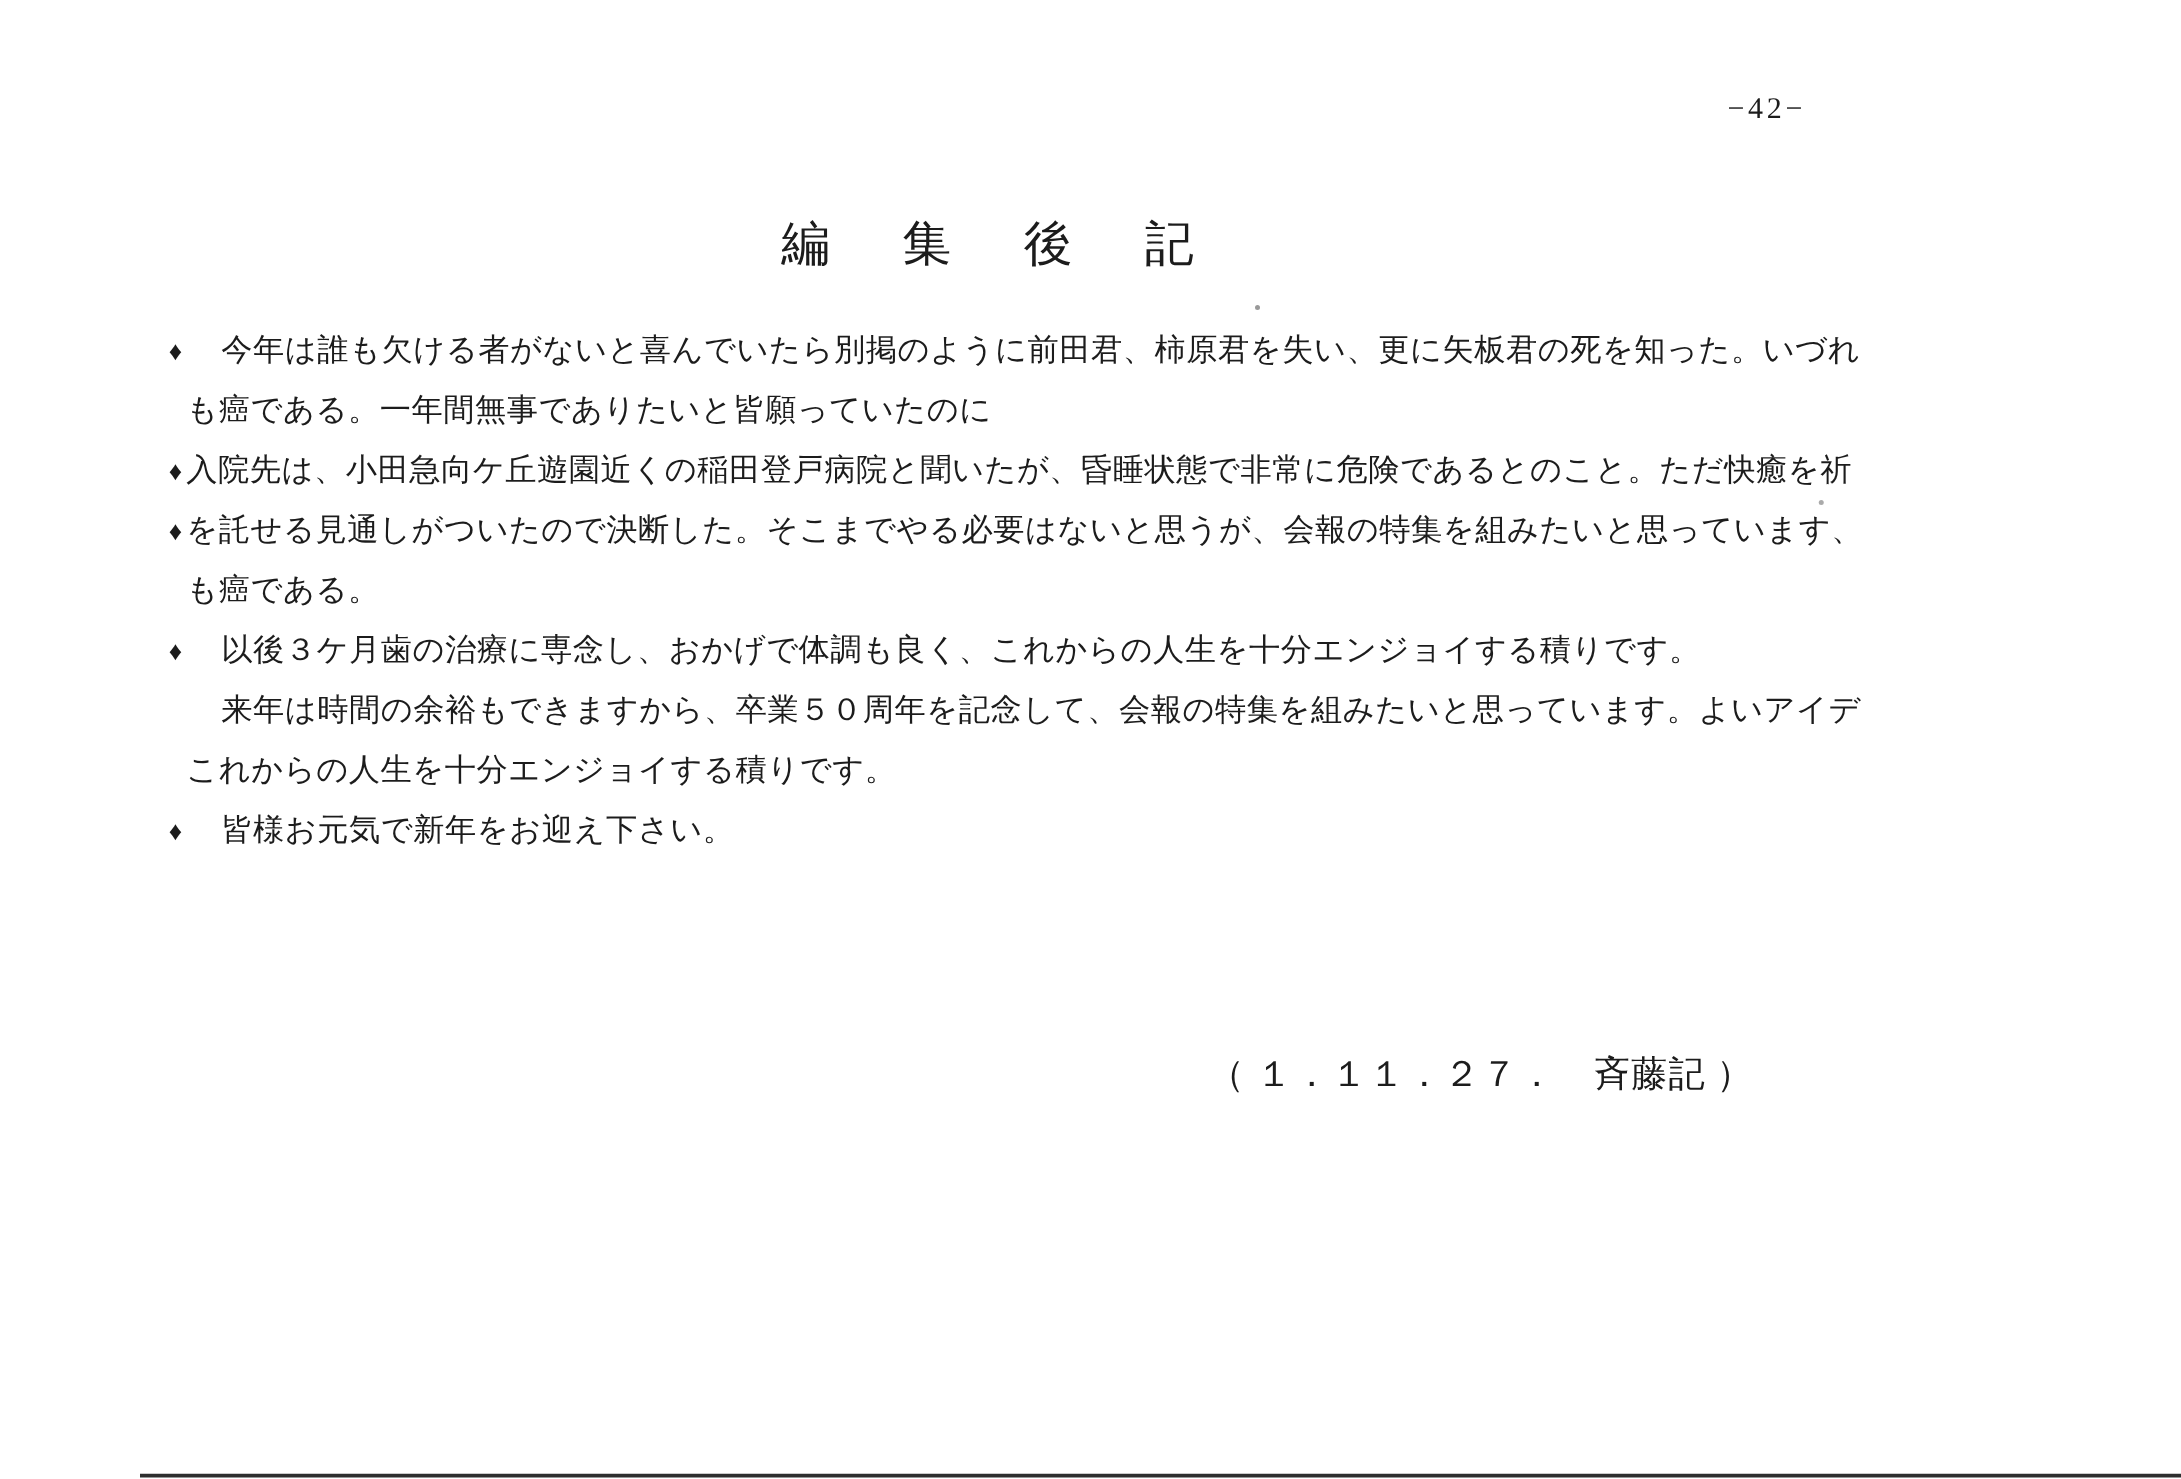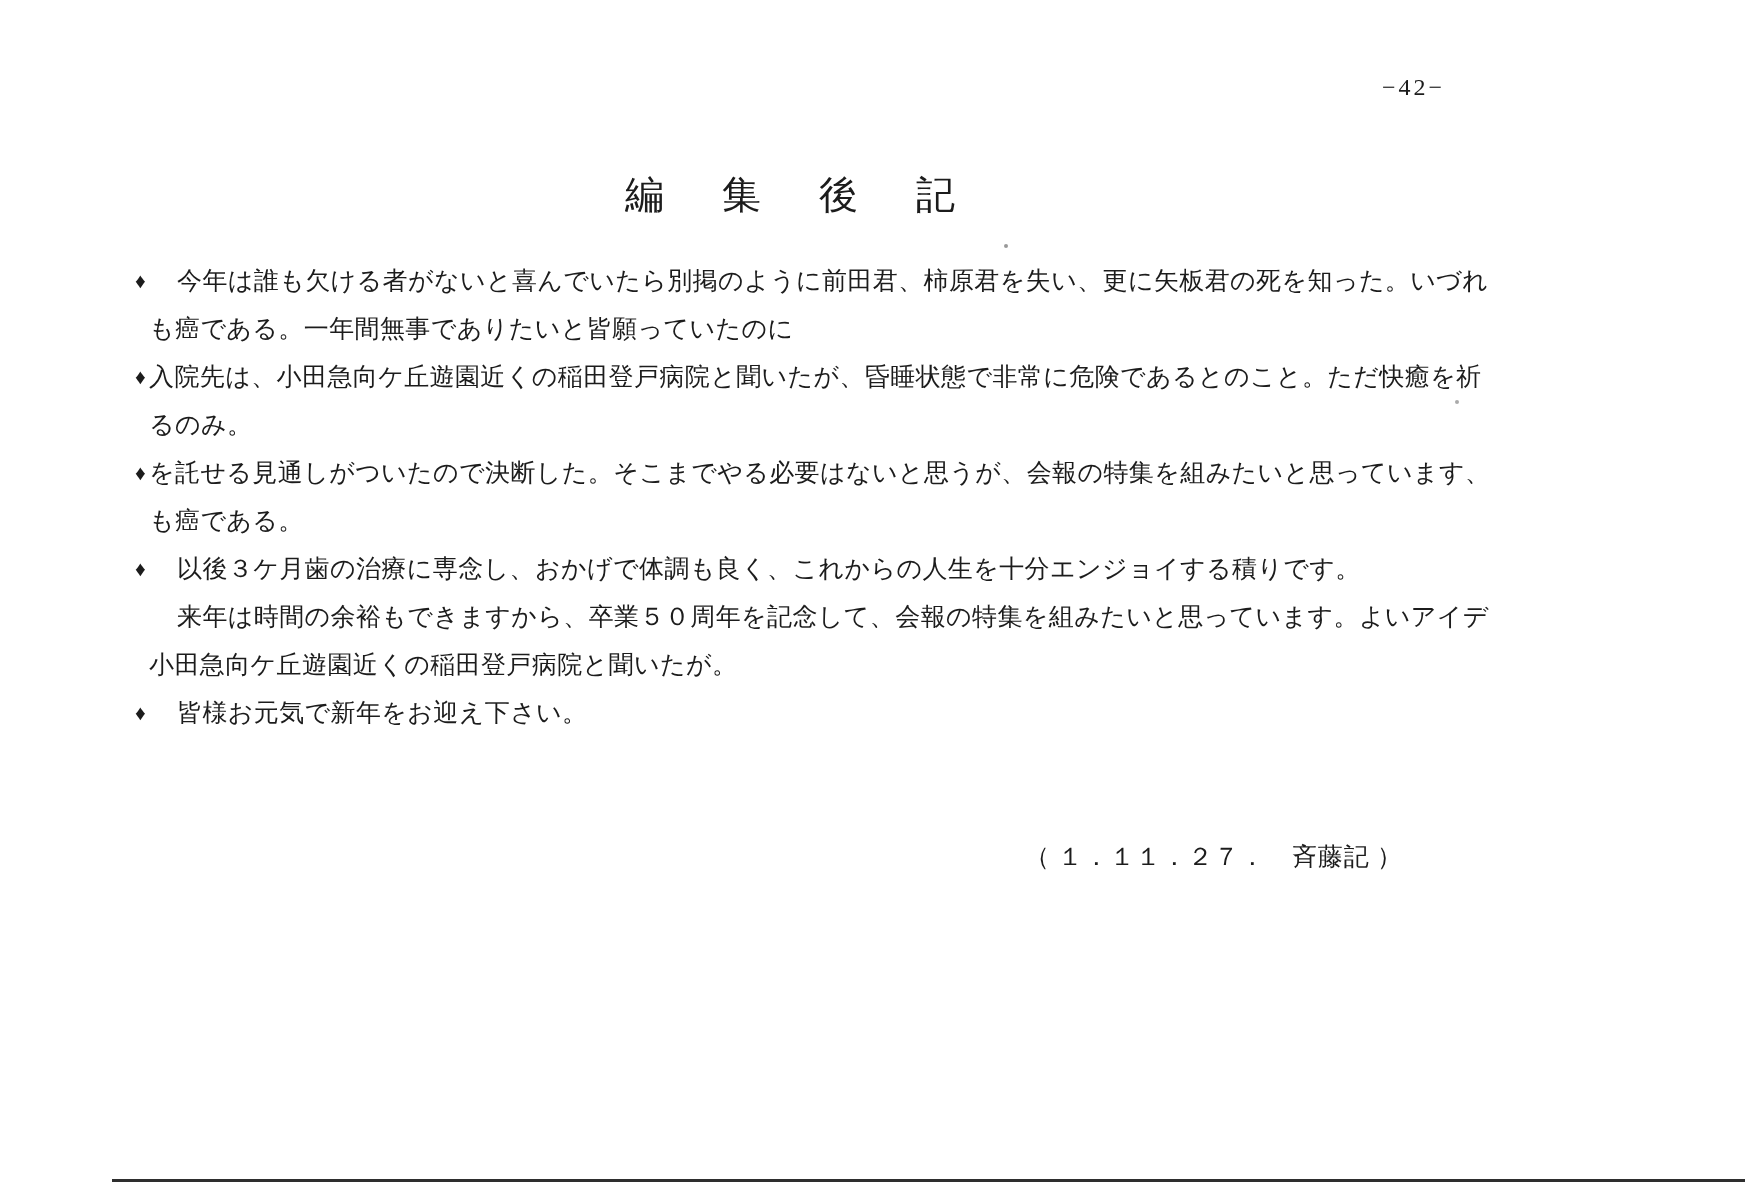--- a/index.html
+++ b/index.html
@@ -25,21 +25,21 @@
   .bullet-item { position: relative; }
   .marker {
     position: absolute; left: 0; top: 0;
     line-height: 48px; font-size: 21px;
   }
   .paras { margin-left: 14px; }
   .line { line-height: 48px; white-space: nowrap; letter-spacing: 0.4px; }
   .line.indent { padding-left: 28px; }
   .signature {
     position: absolute; top: 840px; right: 42px;
-    font-size: 25px; letter-spacing: 1px;
+    font-size: 29px; letter-spacing: 1px;
   }
   .scan-edge-line {
     position: absolute; left: 112px; right: 0; bottom: 1px;
     height: 3px; background: #2e2e2e;
   }
   .scan-speck { position: absolute; background: #555; border-radius: 50%; }
   .speck-a { width: 4px; height: 4px; left: 1004px; top: 244px; opacity: .6; }
   .speck-b { width: 4px; height: 4px; left: 1455px; top: 400px; opacity: .5; }
 </style>
 </head>
@@ -61,36 +61,35 @@
         <span class="marker">♦</span>
         <div class="paras">
           <div class="line indent">今年は誰も欠ける者がないと喜んでいたら別掲のように前田君、柿原君を失い、更に矢板君の死を知った。いづれ</div>
           <div class="line">も癌である。一年間無事でありたいと皆願っていたのに</div>
         </div>
       </div>
       <div class="bullet-item">
         <span class="marker">♦</span>
         <div class="paras">
           <div class="line">入院先は、小田急向ケ丘遊園近くの稲田登戸病院と聞いたが、昏睡状態で非常に危険であるとのこと。ただ快癒を祈</div>
-          <div class="line">るのみ。</div>
         </div>
       </div>
       <div class="bullet-item">
         <span class="marker">♦</span>
         <div class="paras">
           <div class="line">を託せる見通しがついたので決断した。そこまでやる必要はないと思うが、会報の特集を組みたいと思っています、</div>
           <div class="line">も癌である。</div>
         </div>
       </div>
       <div class="bullet-item">
         <span class="marker">♦</span>
         <div class="paras">
           <div class="line indent">以後３ケ月歯の治療に専念し、おかげで体調も良く、これからの人生を十分エンジョイする積りです。</div>
           <div class="line indent">来年は時間の余裕もできますから、卒業５０周年を記念して、会報の特集を組みたいと思っています。よいアイデ</div>
-          <div class="line">小田急向ケ丘遊園近くの稲田登戸病院と聞いたが。</div>
+          <div class="line">これからの人生を十分エンジョイする積りです。</div>
         </div>
       </div>
       <div class="bullet-item">
         <span class="marker">♦</span>
         <div class="paras">
           <div class="line indent">皆様お元気で新年をお迎え下さい。</div>
         </div>
       </div>
     </section>
 

